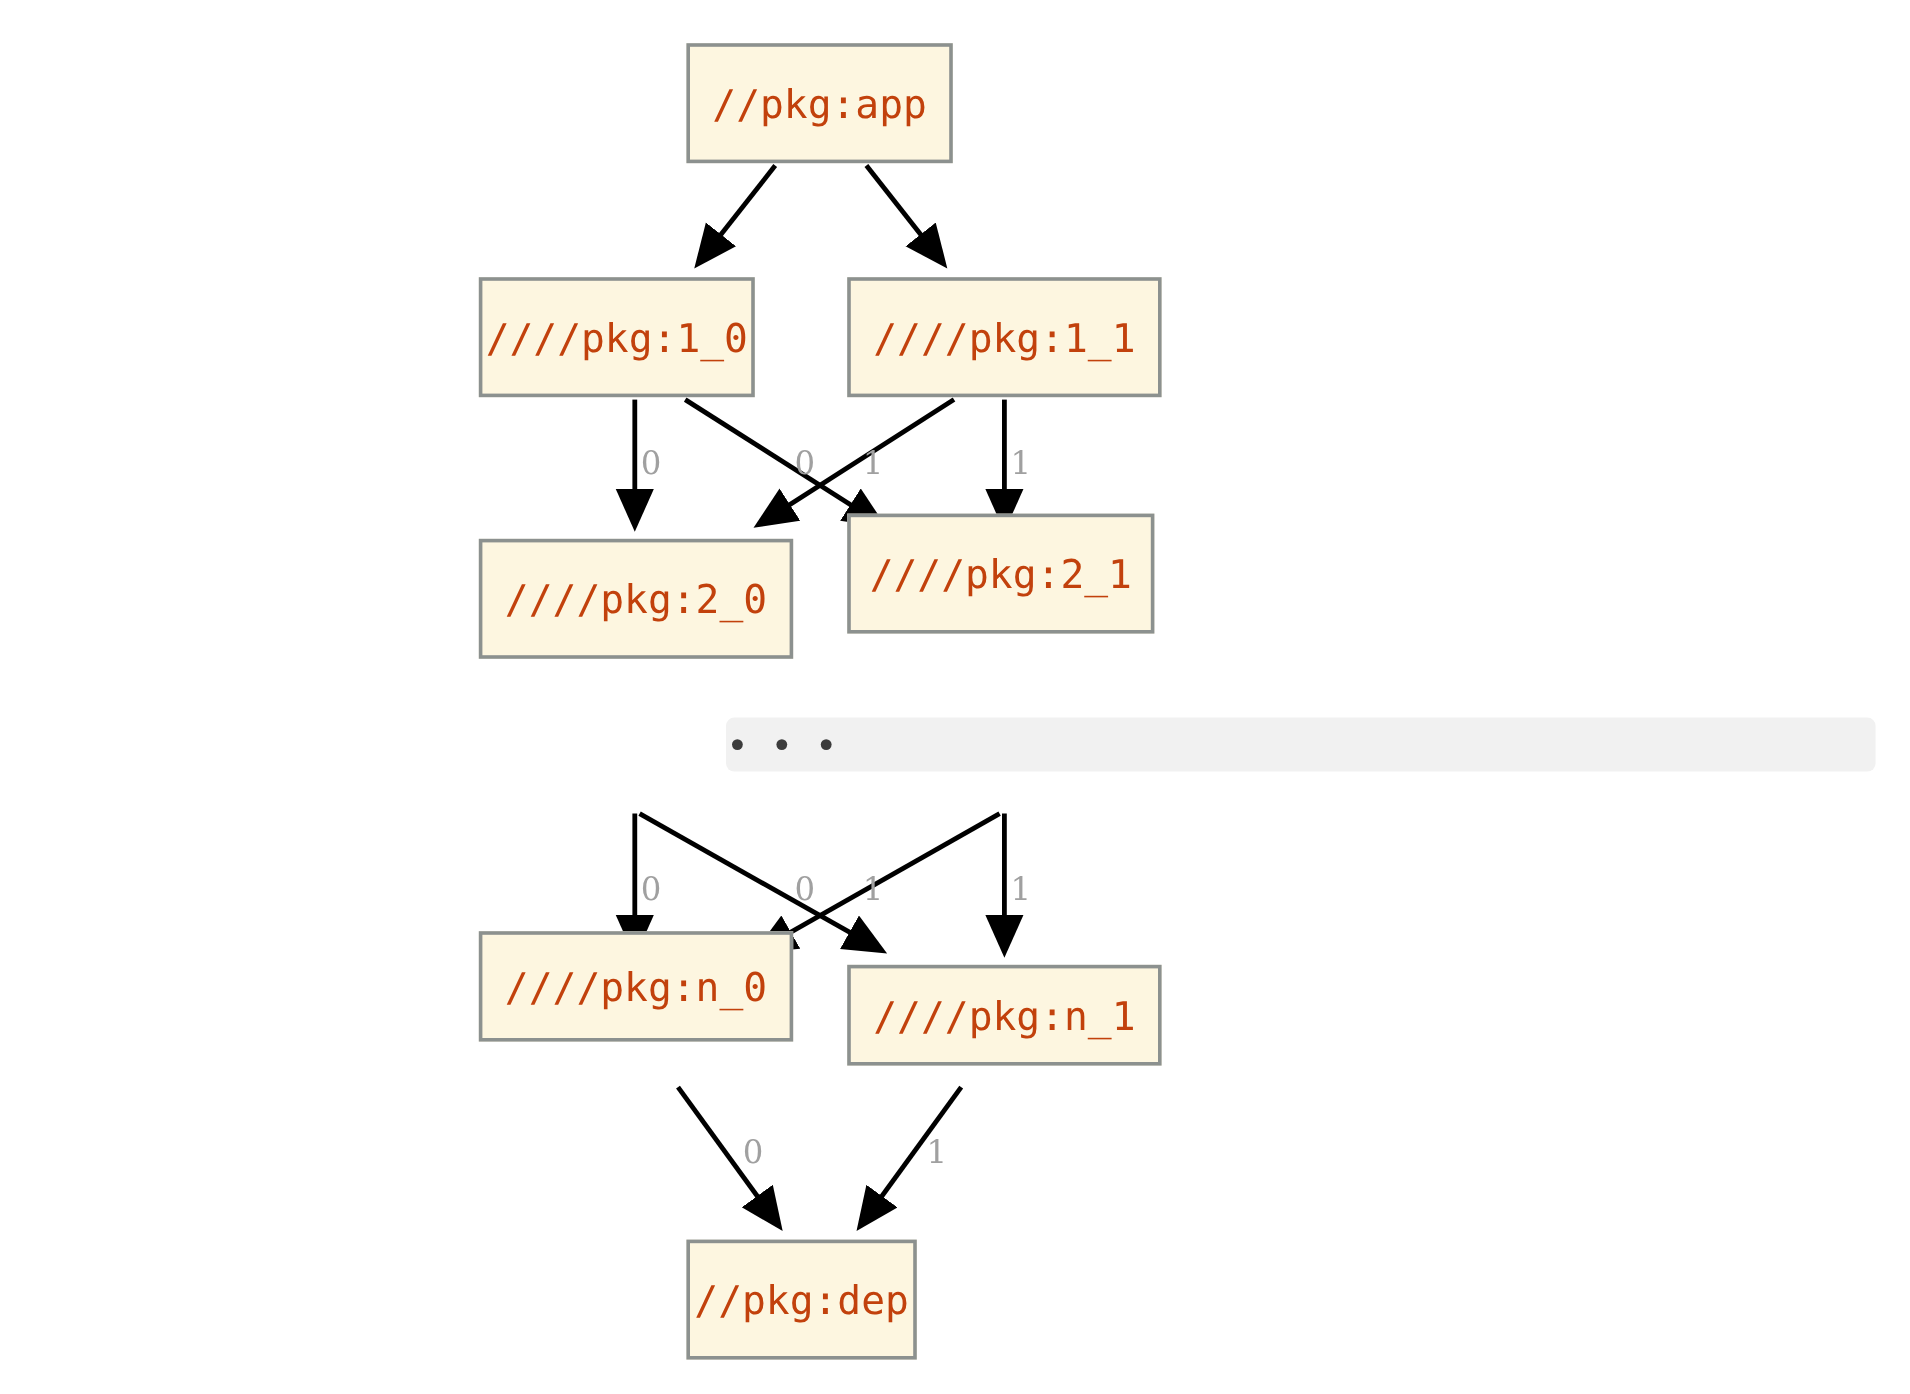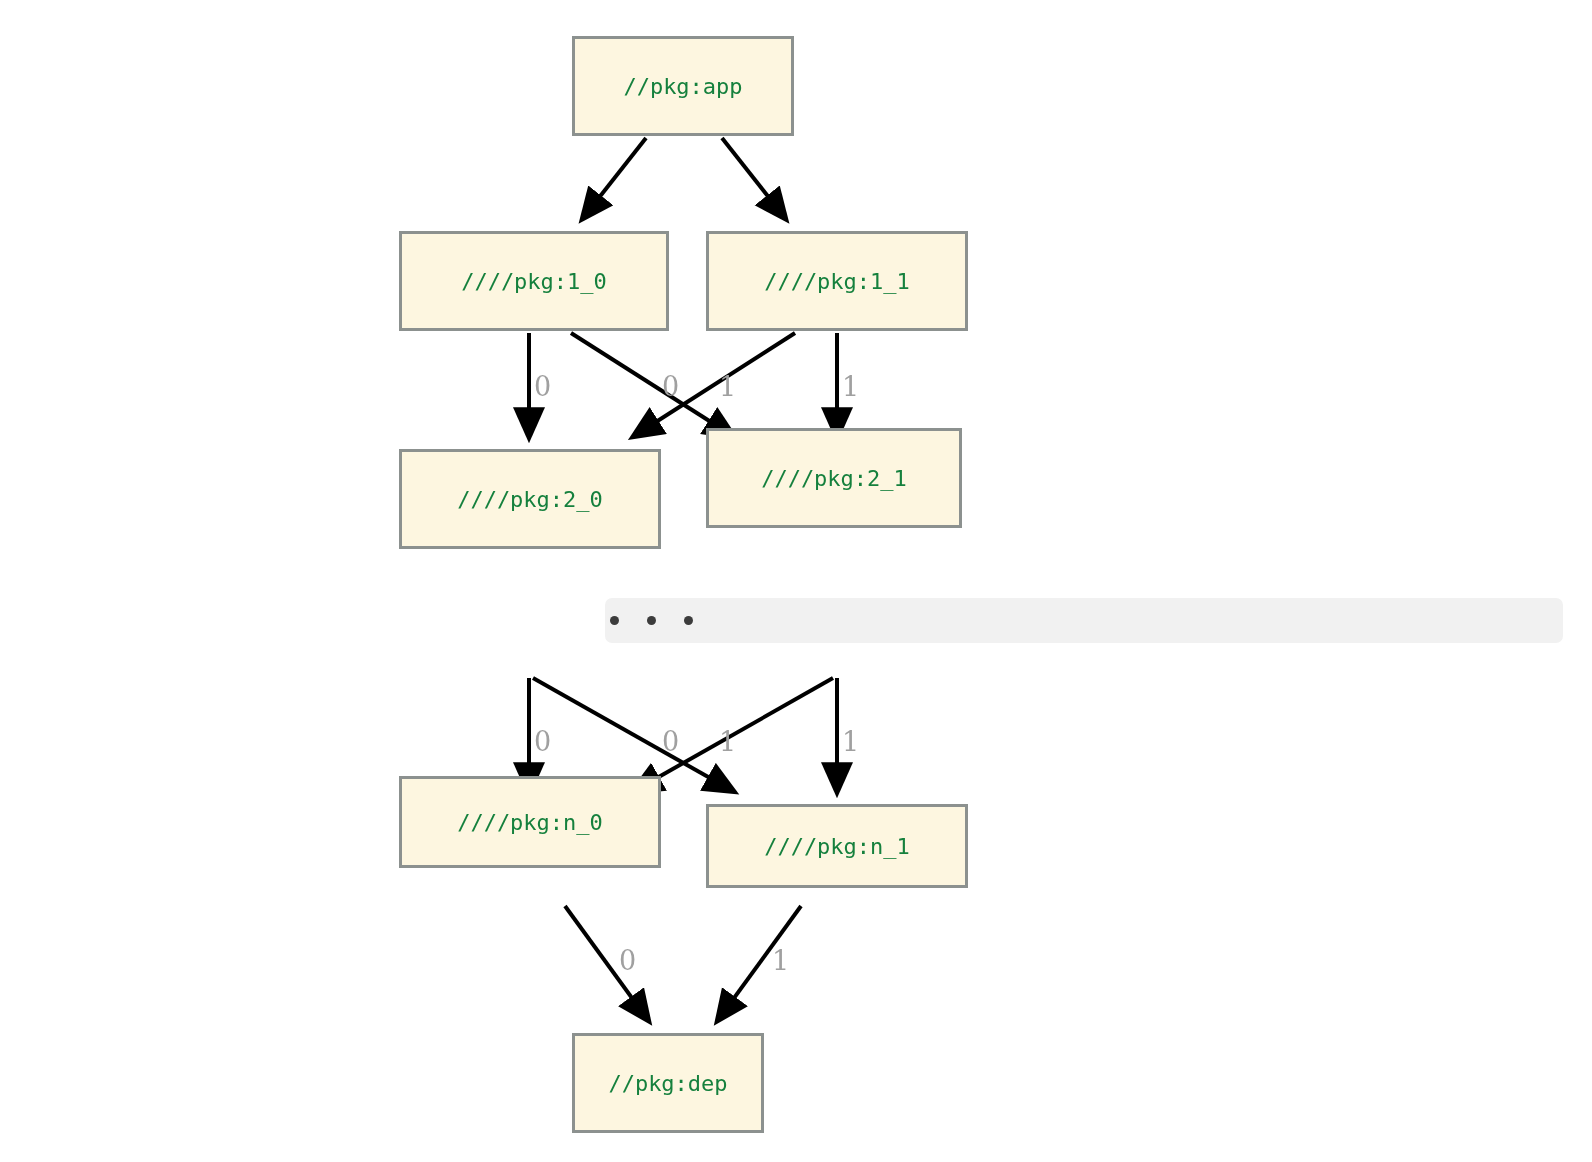--- a/index.html
+++ b/index.html
@@ -28,22 +28,22 @@
     position: absolute;
     box-sizing: border-box;
     background: #fdf6e0;
     border: 3px solid #8c918f;
     display: flex;
     align-items: center;
     justify-content: center;
   }
   .node-label {
     font-family: "DejaVu Sans Mono", monospace;
-    font-size: 22px;
-    color: #15803d;
+    font-size: 33px;
+    color: #c2410c;
     letter-spacing: 0px;
     white-space: nowrap;
   }
   .edge-label {
     position: absolute;
     font-family: "DejaVu Serif", serif;
     font-size: 27px;
     color: #a0a0a0;
     white-space: nowrap;
     user-select: none;
@@ -85,21 +85,21 @@
         <path d="M 837,678 L 837,791" stroke="#000000" stroke-width="4" fill="none" marker-end="url(#arrowhead)"></path>
         <path d="M 565,906 L 648,1020" stroke="#000000" stroke-width="4" fill="none" marker-end="url(#arrowhead)"></path>
         <path d="M 801,906 L 718,1020" stroke="#000000" stroke-width="4" fill="none" marker-end="url(#arrowhead)"></path>
       </g>
   </svg>
 
   <div id="nodes-layer">
       <div class="node-box" style="left: 572px; top: 36px; width: 222px; height: 100px; background: rgb(253, 246, 224); border-color: rgb(140, 145, 143);">
         <span class="node-label">//pkg:app</span>
       </div>
-      <div class="node-box" style="left: 399px; top: 231px; width: 270px; height: 100px; background: rgb(253, 246, 224); border-color: rgb(140, 145, 143);">
+      <div class="node-box" style="left: 399px; top: 231px; width: 230px; height: 100px; background: rgb(253, 246, 224); border-color: rgb(140, 145, 143);">
         <span class="node-label">////pkg:1_0</span>
       </div>
       <div class="node-box" style="left: 706px; top: 231px; width: 262px; height: 100px; background: rgb(253, 246, 224); border-color: rgb(140, 145, 143);">
         <span class="node-label">////pkg:1_1</span>
       </div>
       <div class="node-box" style="left: 399px; top: 449px; width: 262px; height: 100px; background: rgb(253, 246, 224); border-color: rgb(140, 145, 143); text-align: center;">
         <span class="node-label">////pkg:2_0</span>
       </div>
       <div class="node-box" style="left: 706px; top: 428px; width: 256px; height: 100px; background: rgb(253, 246, 224); border-color: rgb(140, 145, 143);">
         <span class="node-label">////pkg:2_1</span>

